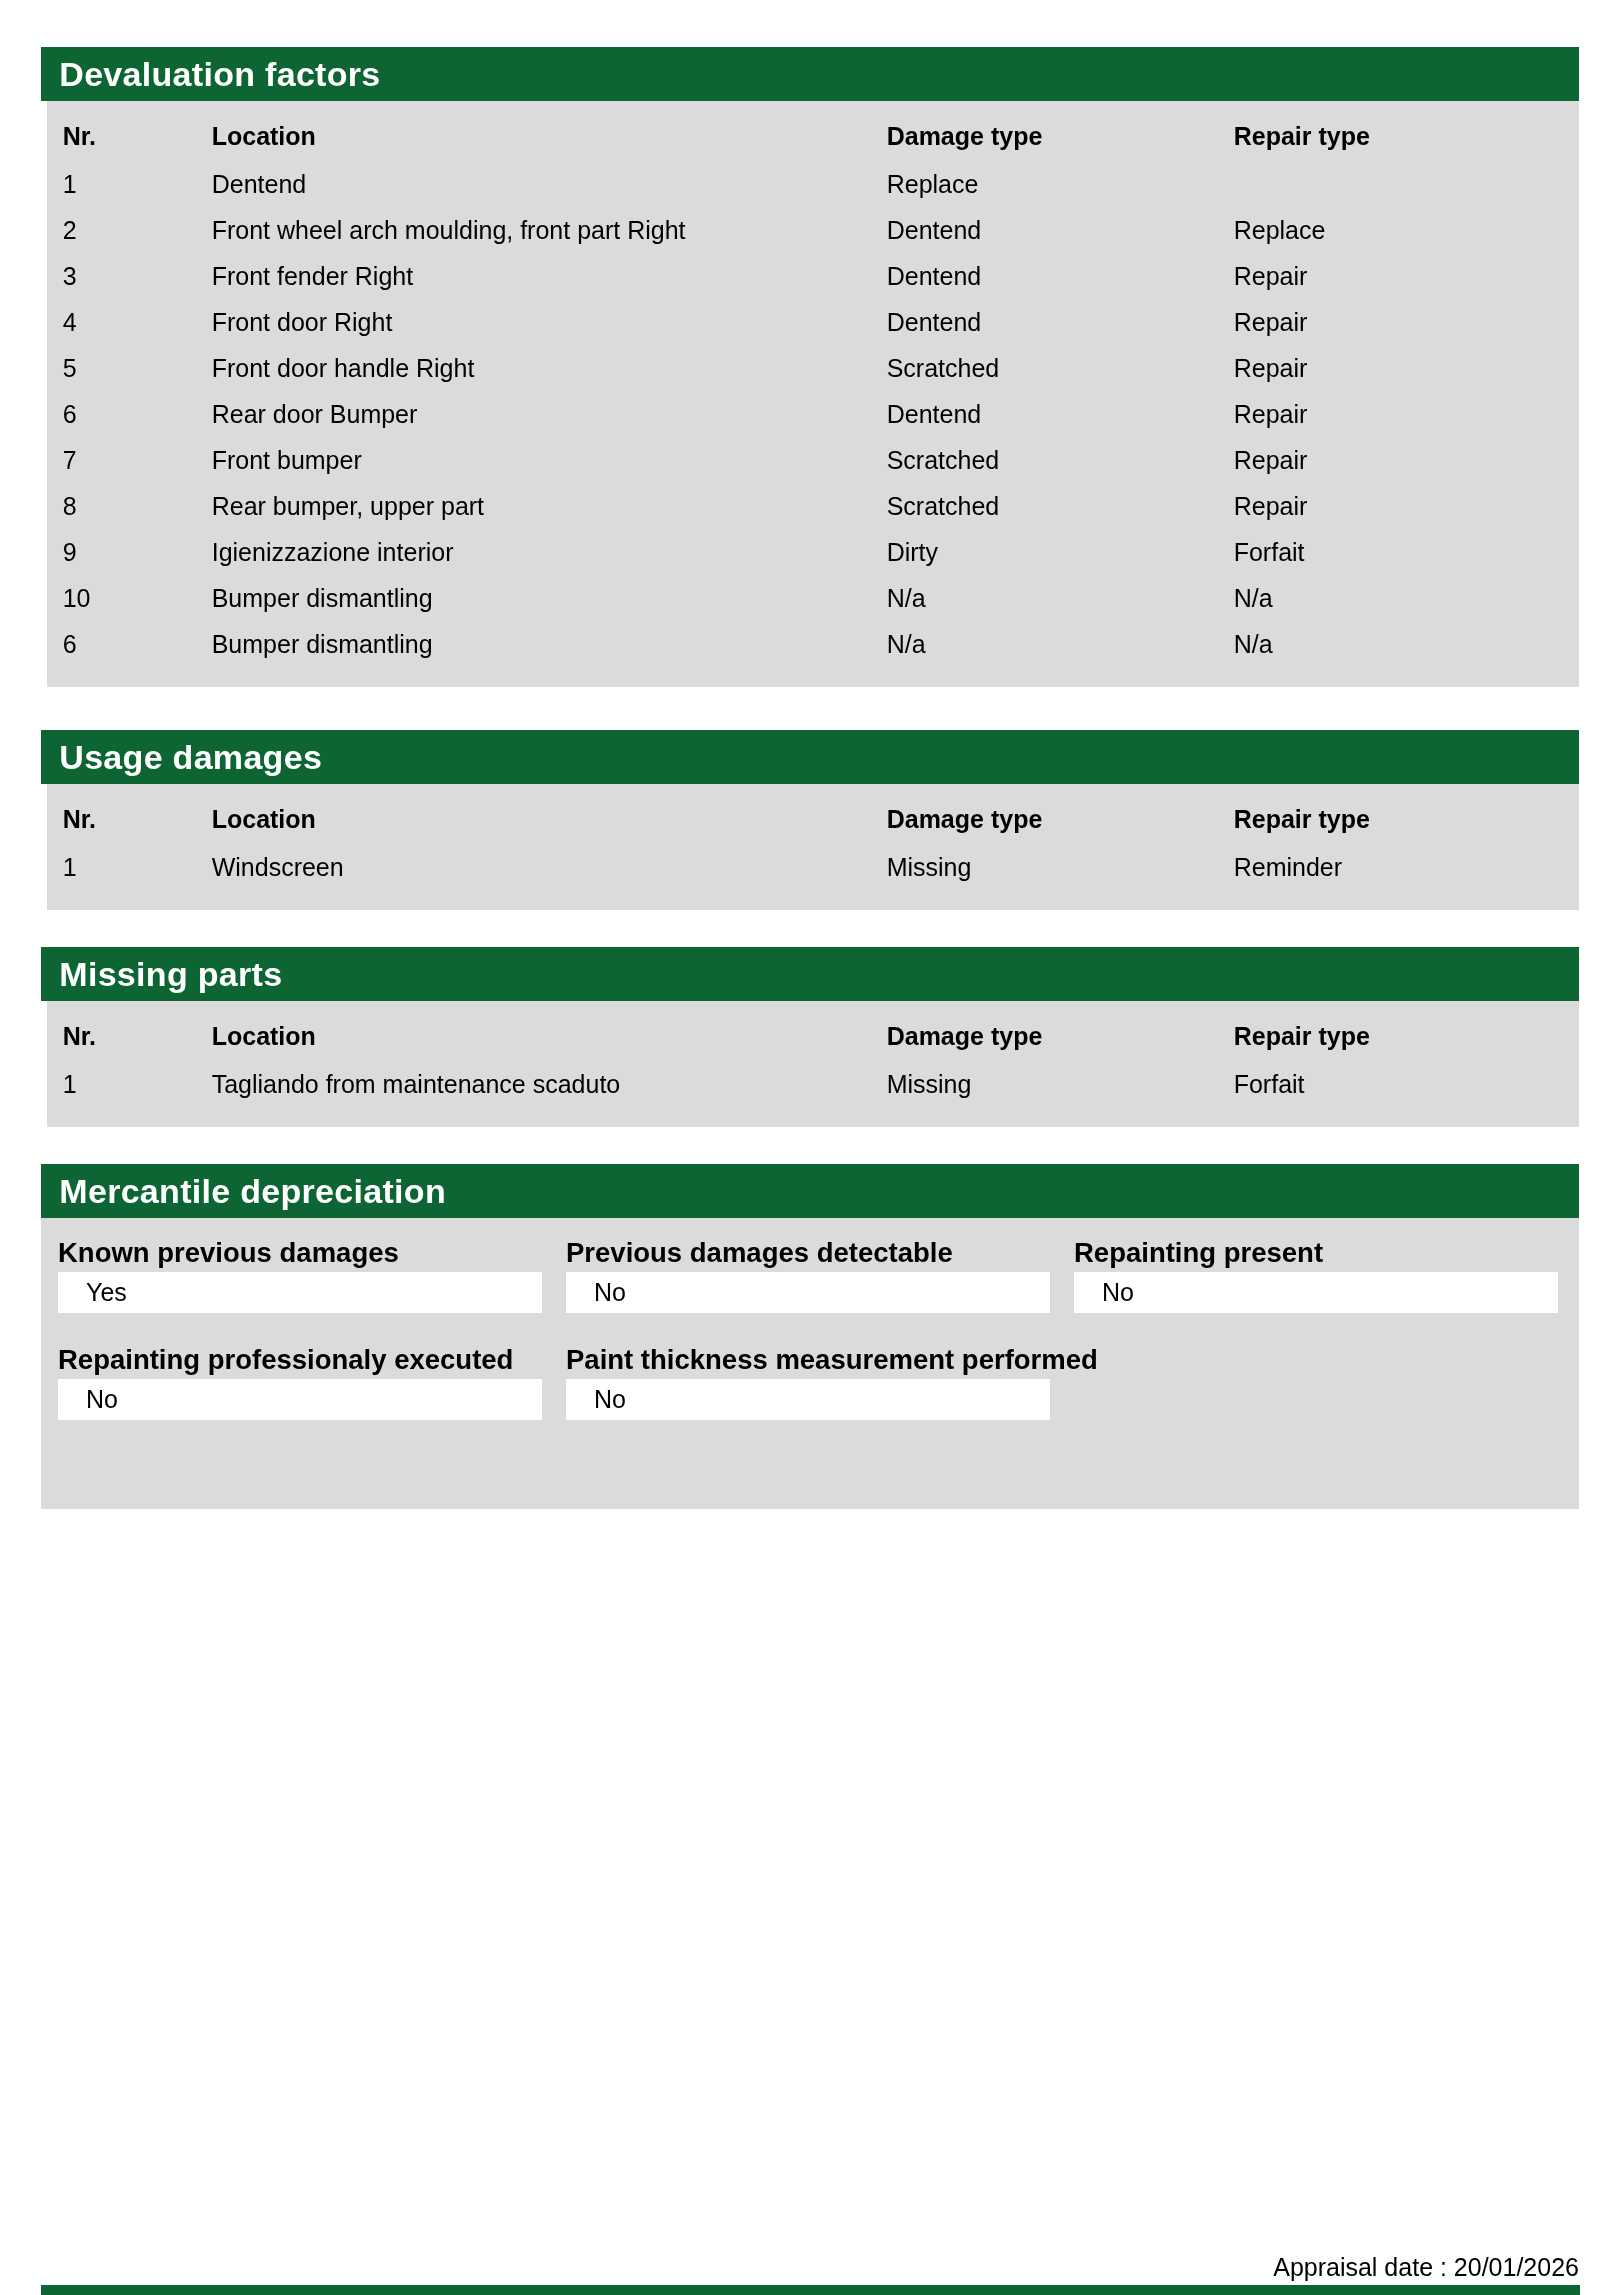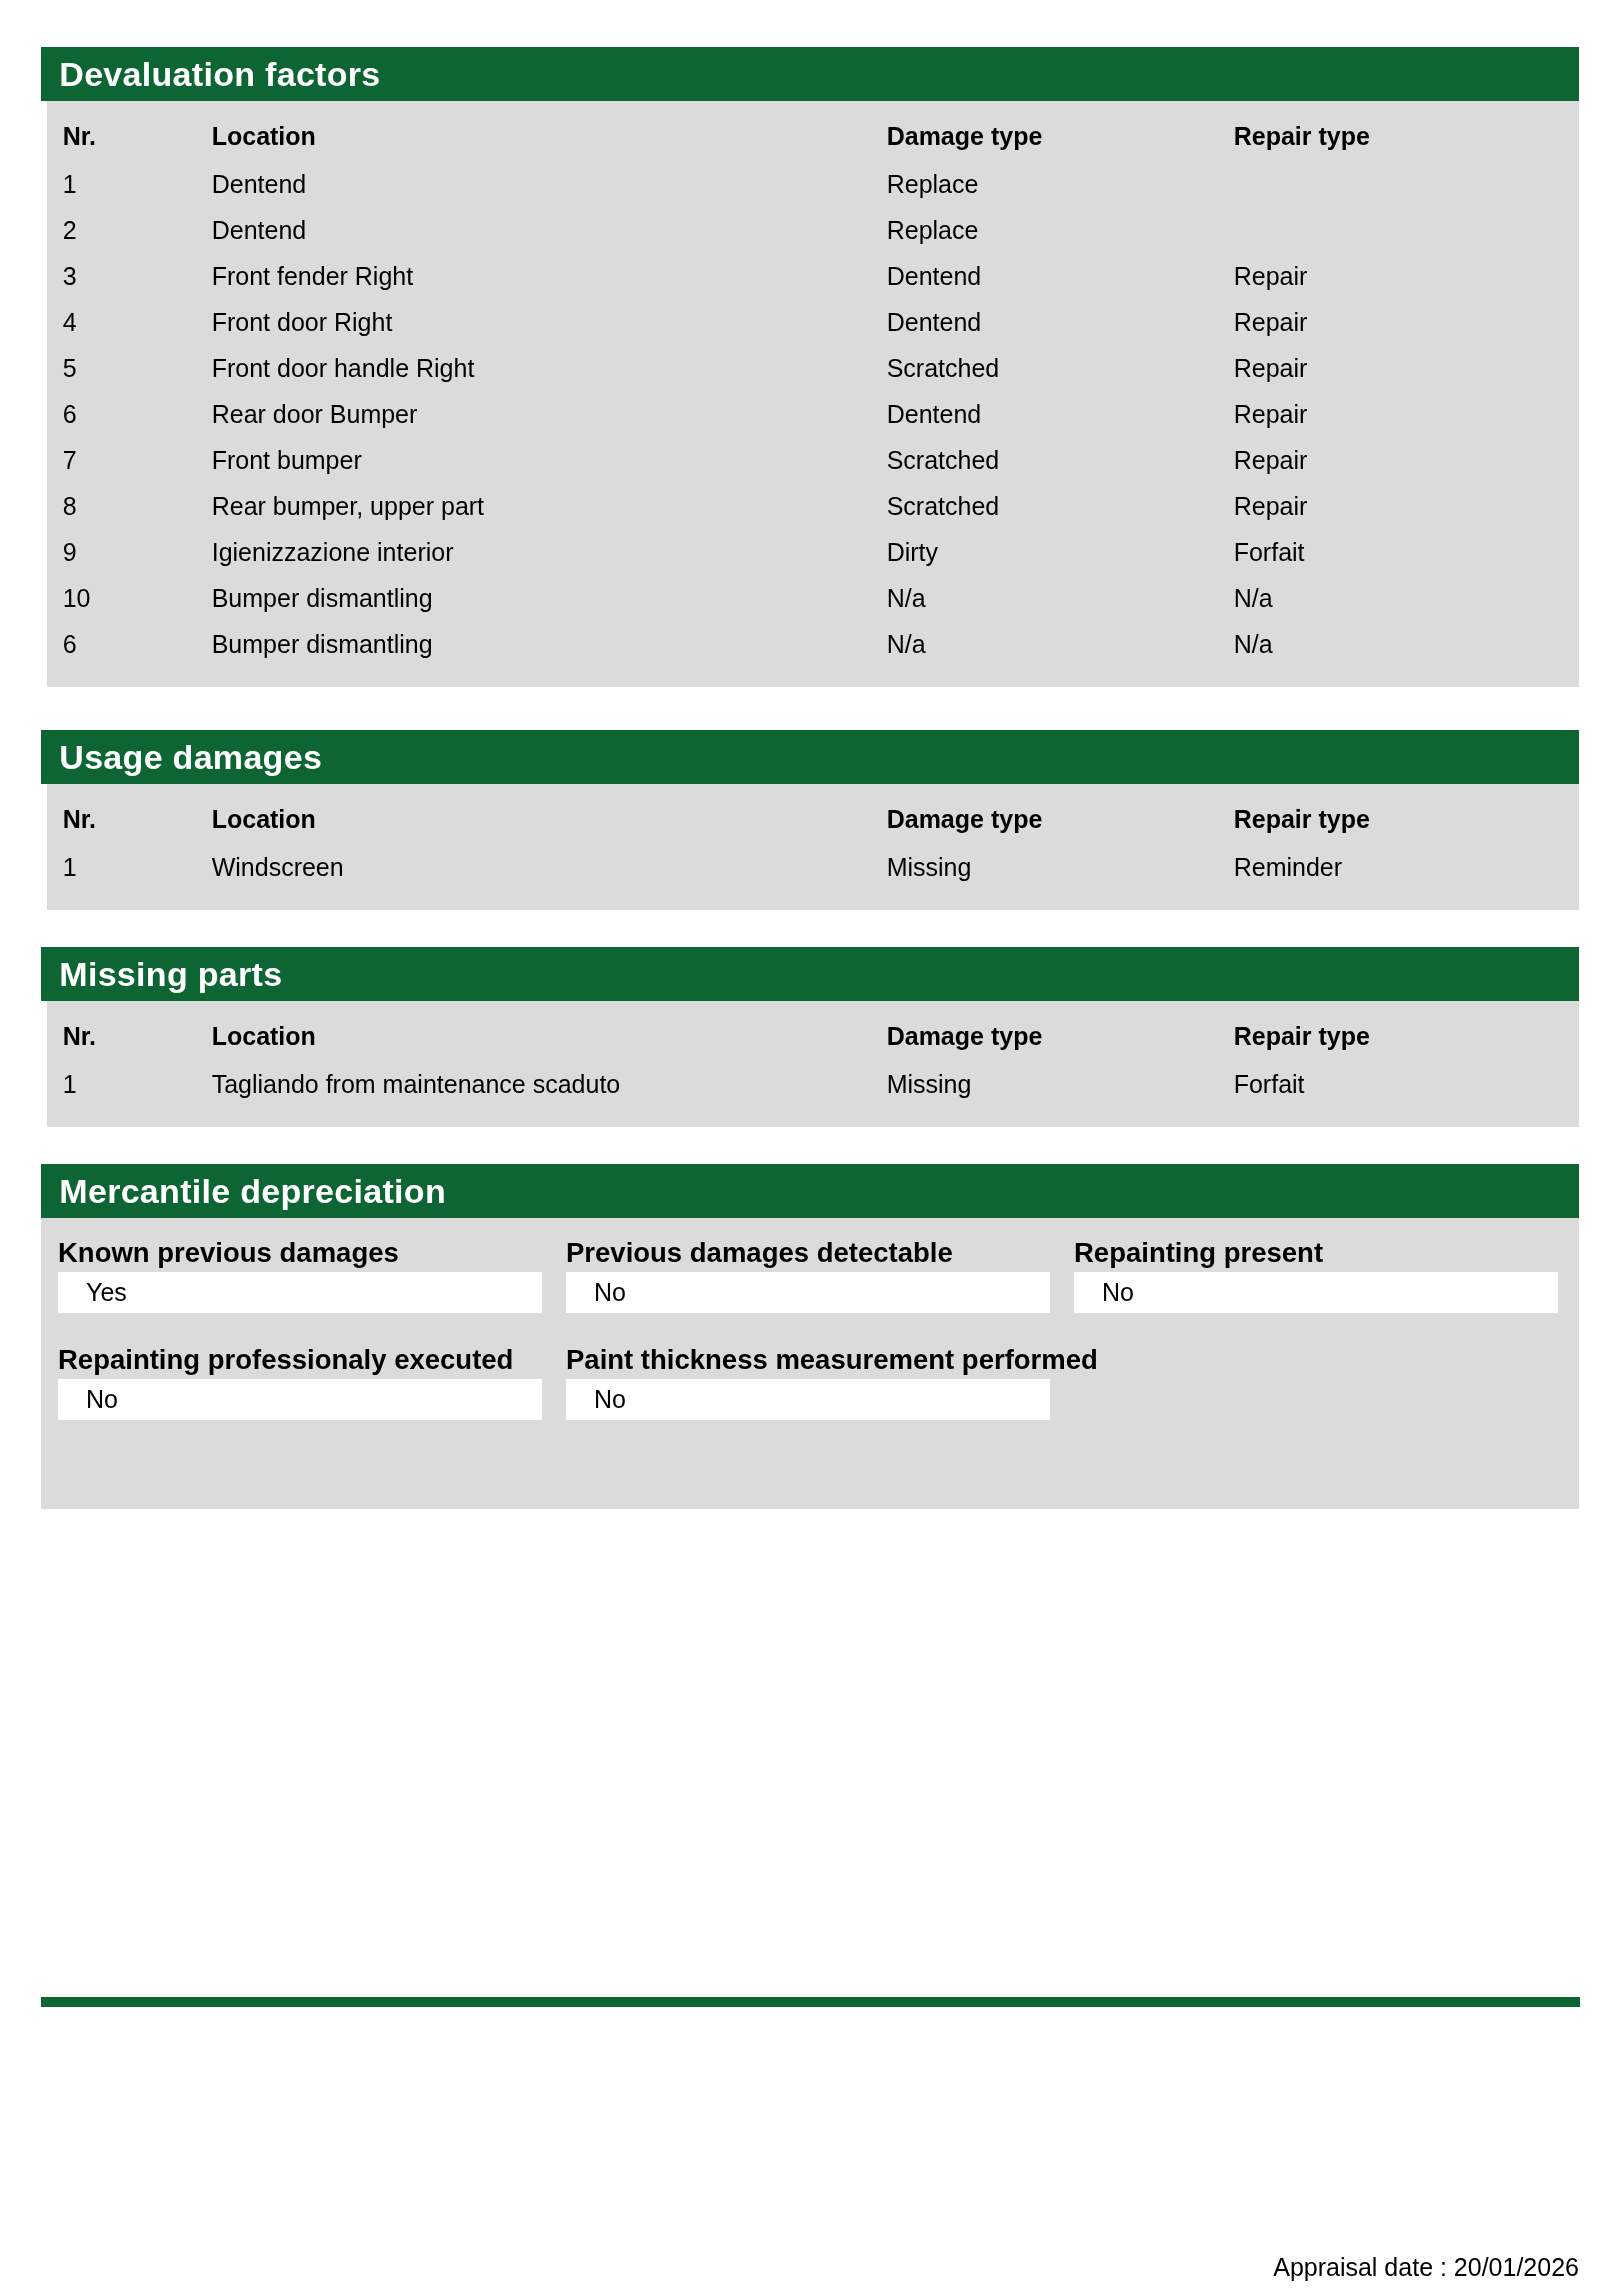--- a/index.html
+++ b/index.html
@@ -4,21 +4,21 @@
 <style>
   * { margin: 0; padding: 0; box-sizing: border-box; }
   html, body { background: #ffffff; }
   body {
     width: 1623px; height: 2295px;
     font-family: "Liberation Sans", sans-serif;
     color: #000000;
     position: relative;
     overflow: hidden;
   }
-  .page { position: relative; width: 1623px; height: 2007px; background: #ffffff; }
+  .page { position: relative; width: 1623px; height: 2295px; background: #ffffff; }
   .content { position: absolute; left: 41px; top: 0; width: 1538px; }
 
   section { display: block; }
   .sec1 { margin-top: 47px; }
   .sec2 { margin-top: 43px; }
   .sec3 { margin-top: 37px; }
   .sec4 { margin-top: 37px; }
 
   .bar {
     height: 54px;
@@ -95,20 +95,21 @@
           <div>Damage type</div>
           <div>Repair type</div>
         </div>
         <div class="trow">
           <div>1</div>
           <div>Dentend</div>
           <div>Replace</div>
         </div>
         <div class="trow">
           <div>2</div>
+          <div>Front wheel arch moulding, front part Right</div>
           <div>Dentend</div>
           <div>Replace</div>
         </div>
         <div class="trow">
           <div>3</div>
           <div>Front fender Right</div>
           <div>Dentend</div>
           <div>Repair</div>
         </div>
         <div class="trow">

